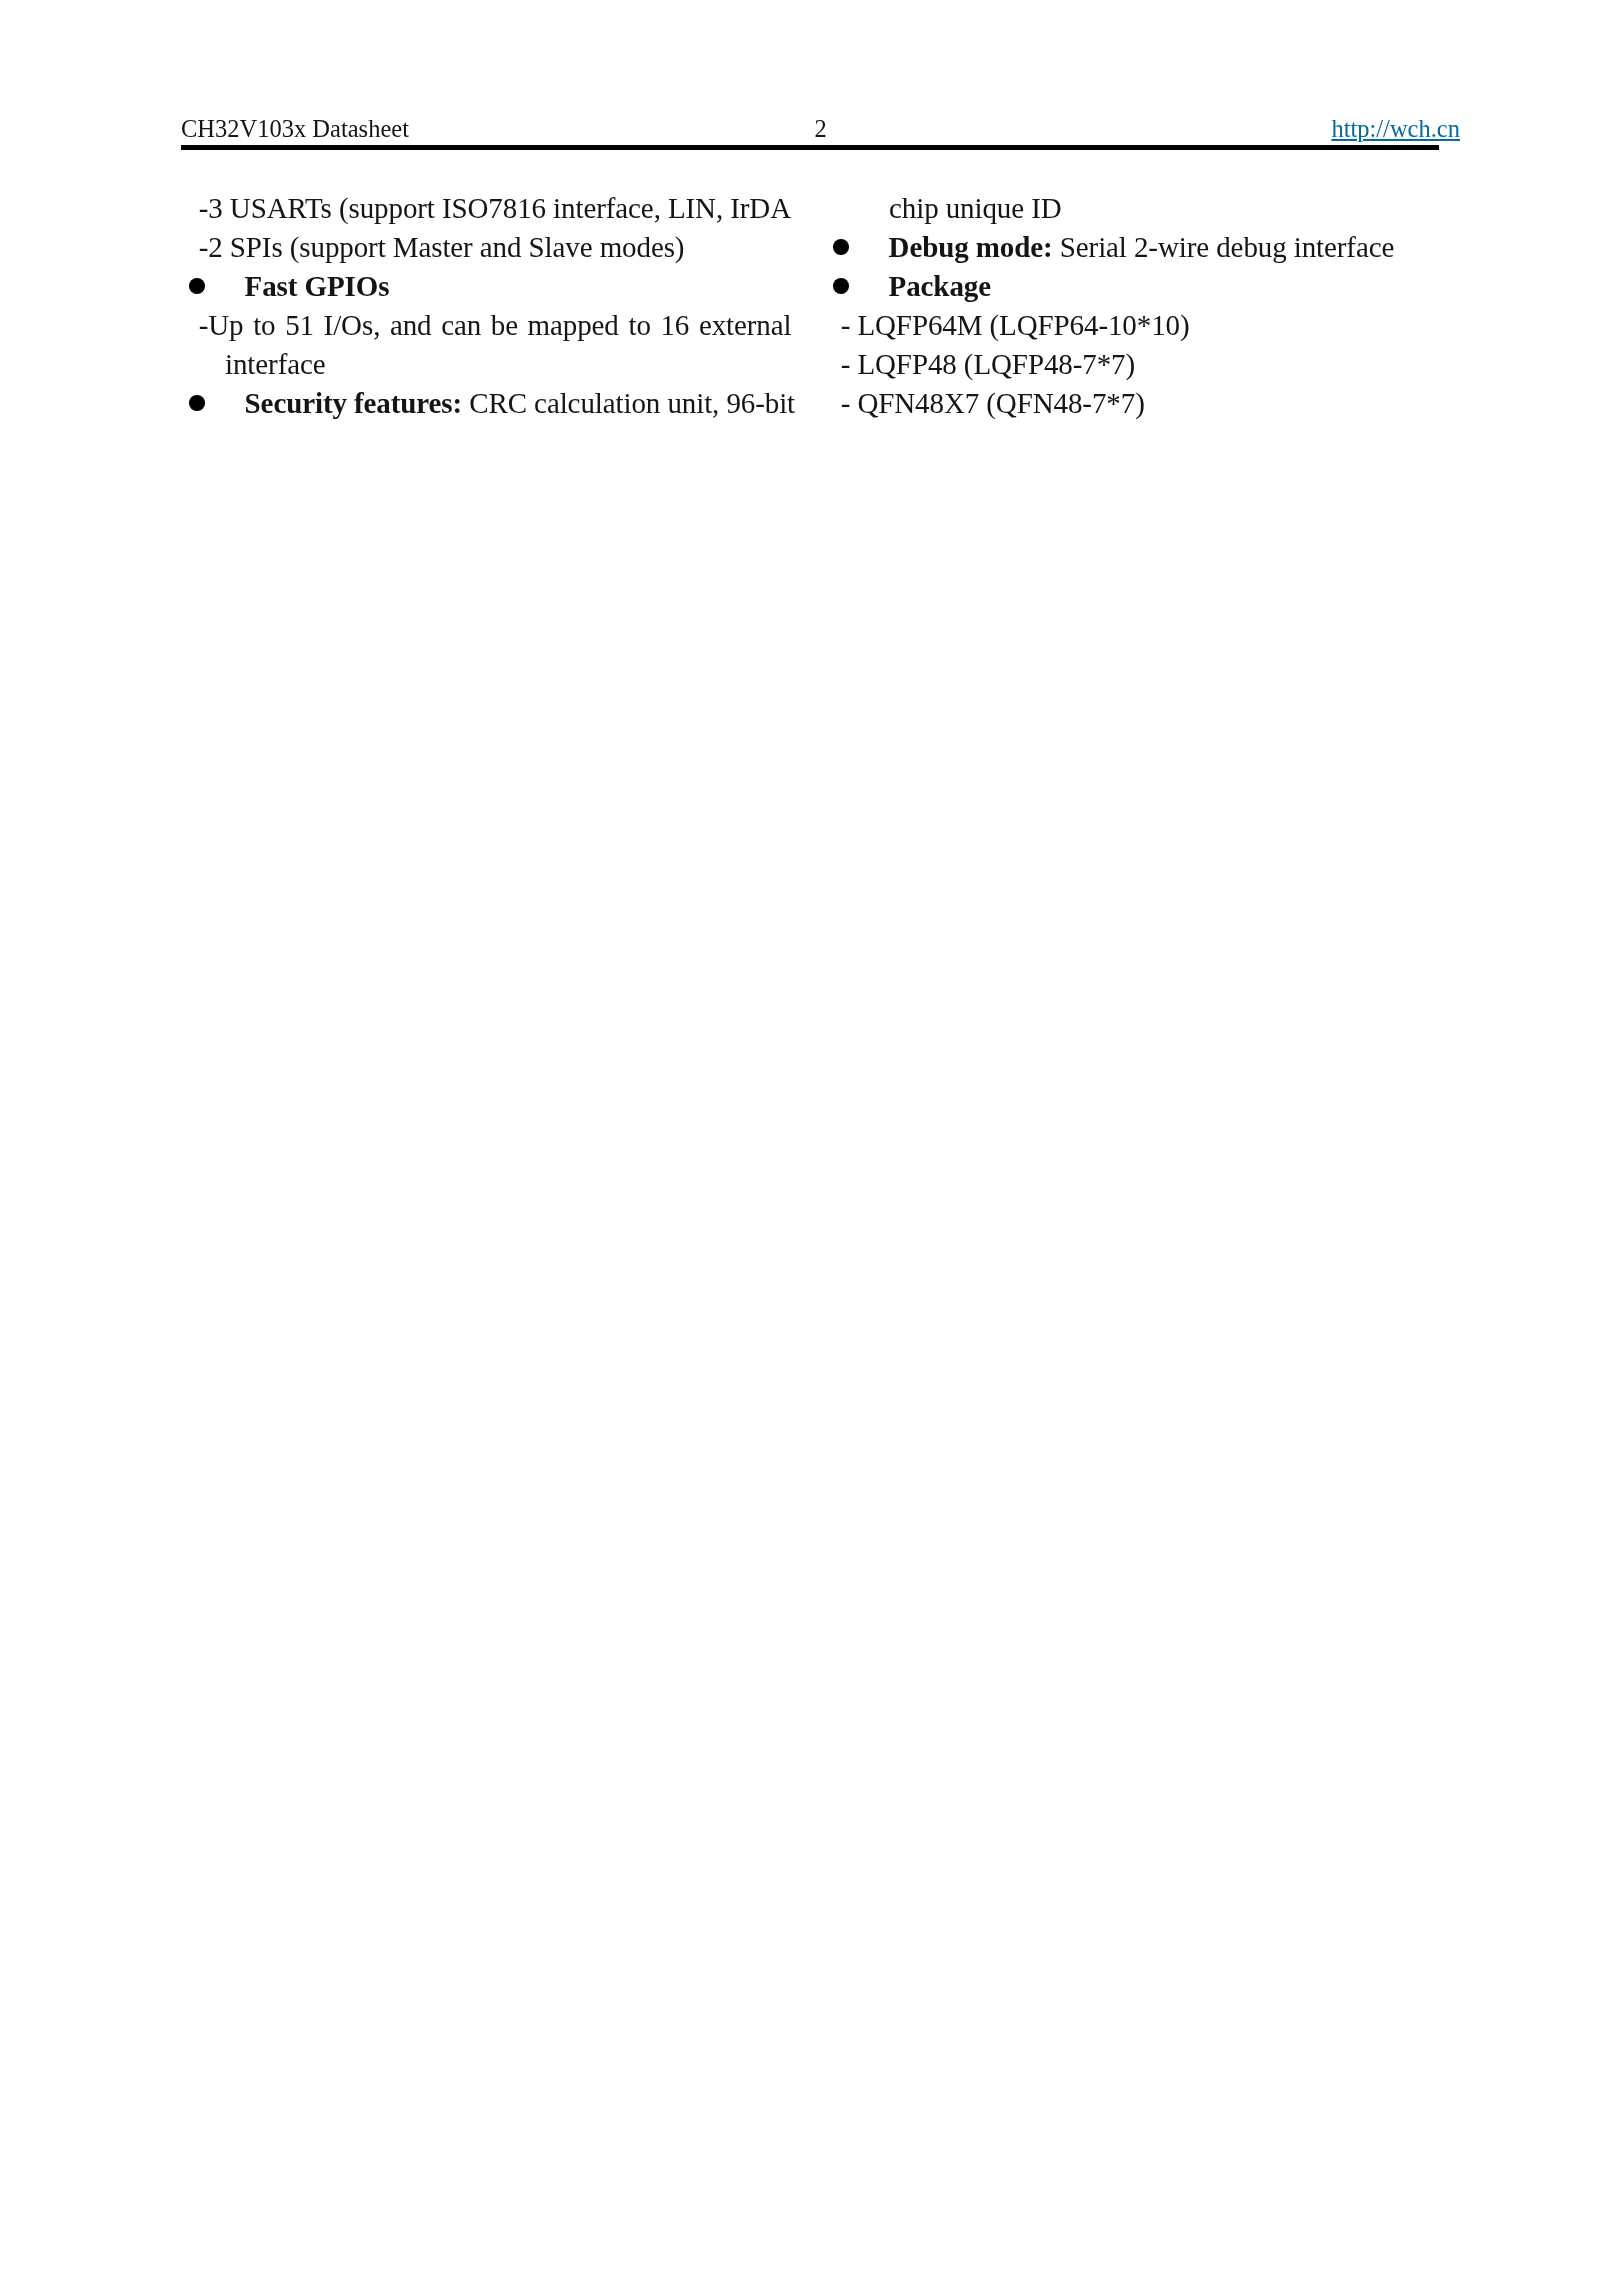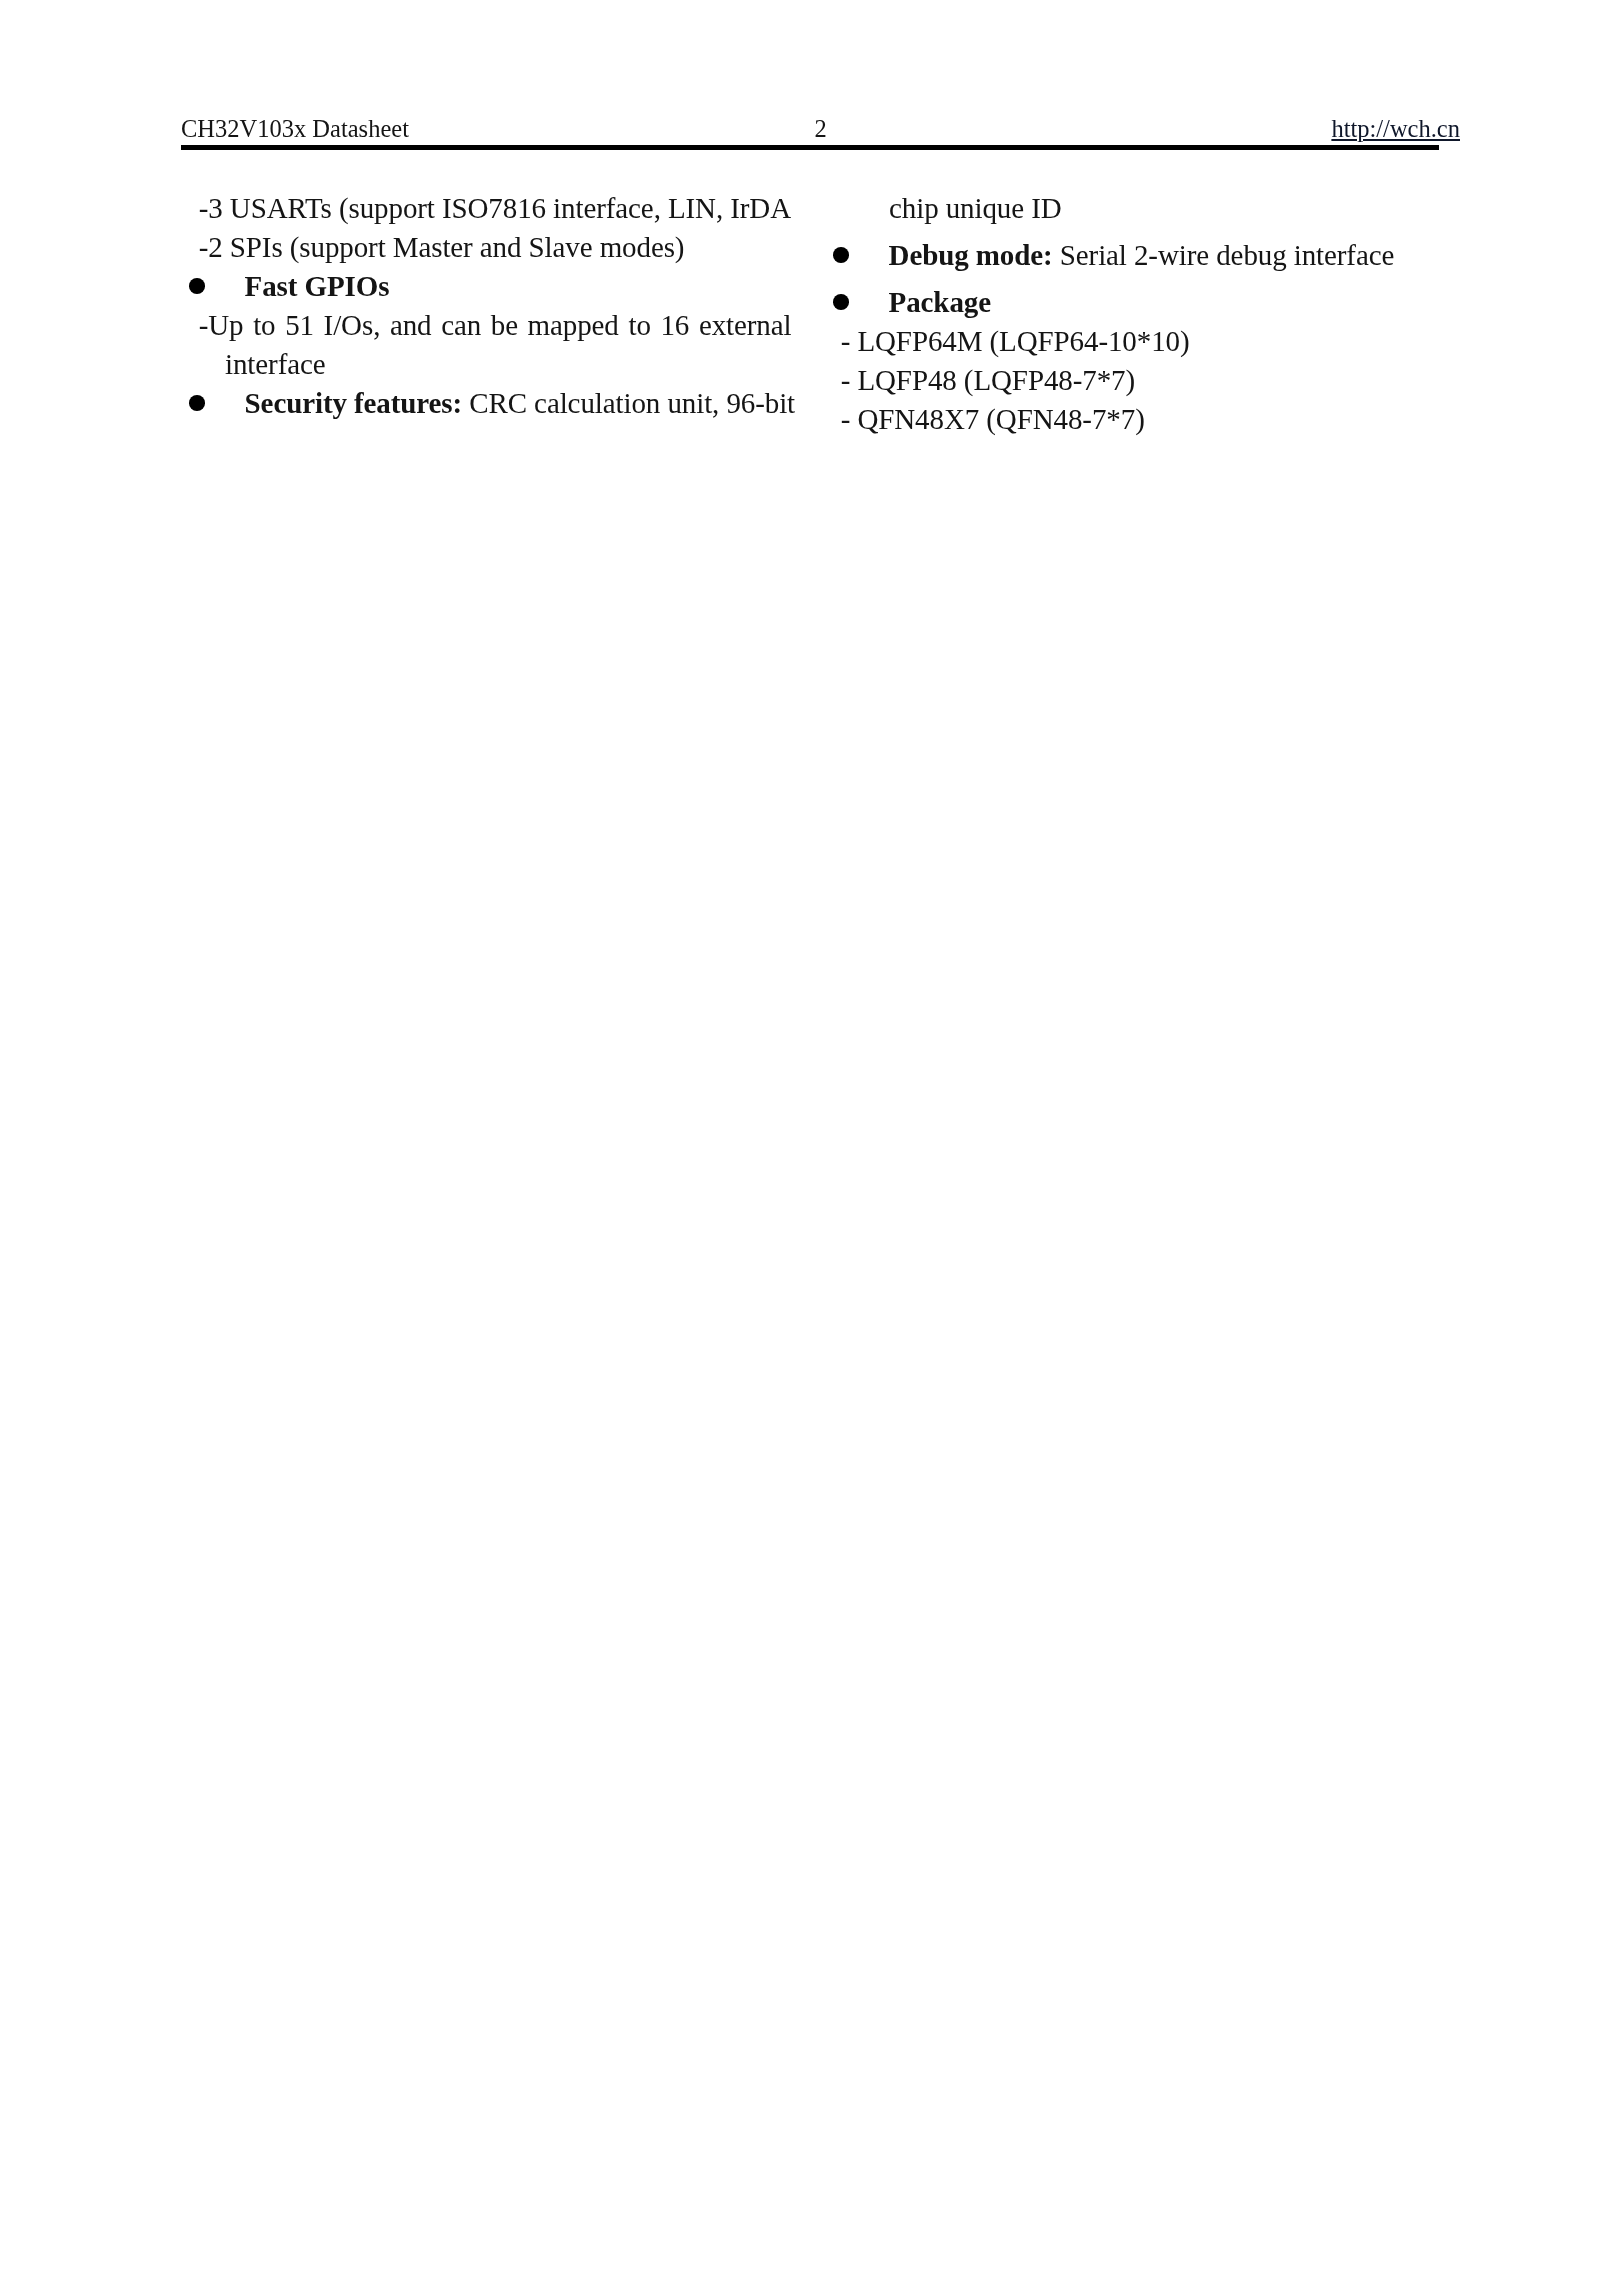--- a/index.html
+++ b/index.html
@@ -20,21 +20,21 @@
     width: 1279px;
     display: flex;
     align-items: flex-end;
     font-size: 24.5px;
     line-height: 29px;
     white-space: nowrap;
   }
   .h-left  { flex: 1 1 0; text-align: left; }
   .h-center{ flex: 0 0 auto; text-align: center; }
   .h-right { flex: 1 1 0; text-align: right; }
-  .h-link  { text-decoration: underline; color: #0f172a; }
+  .h-link  { text-decoration: underline; color: #0369a1; }
   .header-rule {
     position: absolute;
     left: 181px;
     top: 145px;
     width: 1258px;
     height: 4.9px;
     background: #000000;
   }
   
   .col {
@@ -47,21 +47,21 @@
   .col-left  { left: 183px; width: 613px; }
   .col-right { left: 828px; width: 635px; }
   .line { height: 39px; white-space: nowrap; }
   
   .col-left  .hang        { padding-left: 15.7px; }
   .col-left  .cont        { padding-left: 42px; }
   .col-left  .bullet-line { padding-left: 5.9px;  }
   
   .col-right .hang        { padding-left: 12.7px; }
   .col-right .cont        { padding-left: 61px; }
-  .col-right .bullet-line { padding-left: 4.9px; margin-top: 8px;  }
+  .col-right .bullet-line { padding-left: 4.9px;  }
   .bullet {
     display: inline-block;
     width: 15.7px;
     height: 15.7px;
     border-radius: 50%;
     background: #000000;
     margin-right: 40px;
     transform: translateY(-2px);
   }
   .b { font-weight: bold; }

